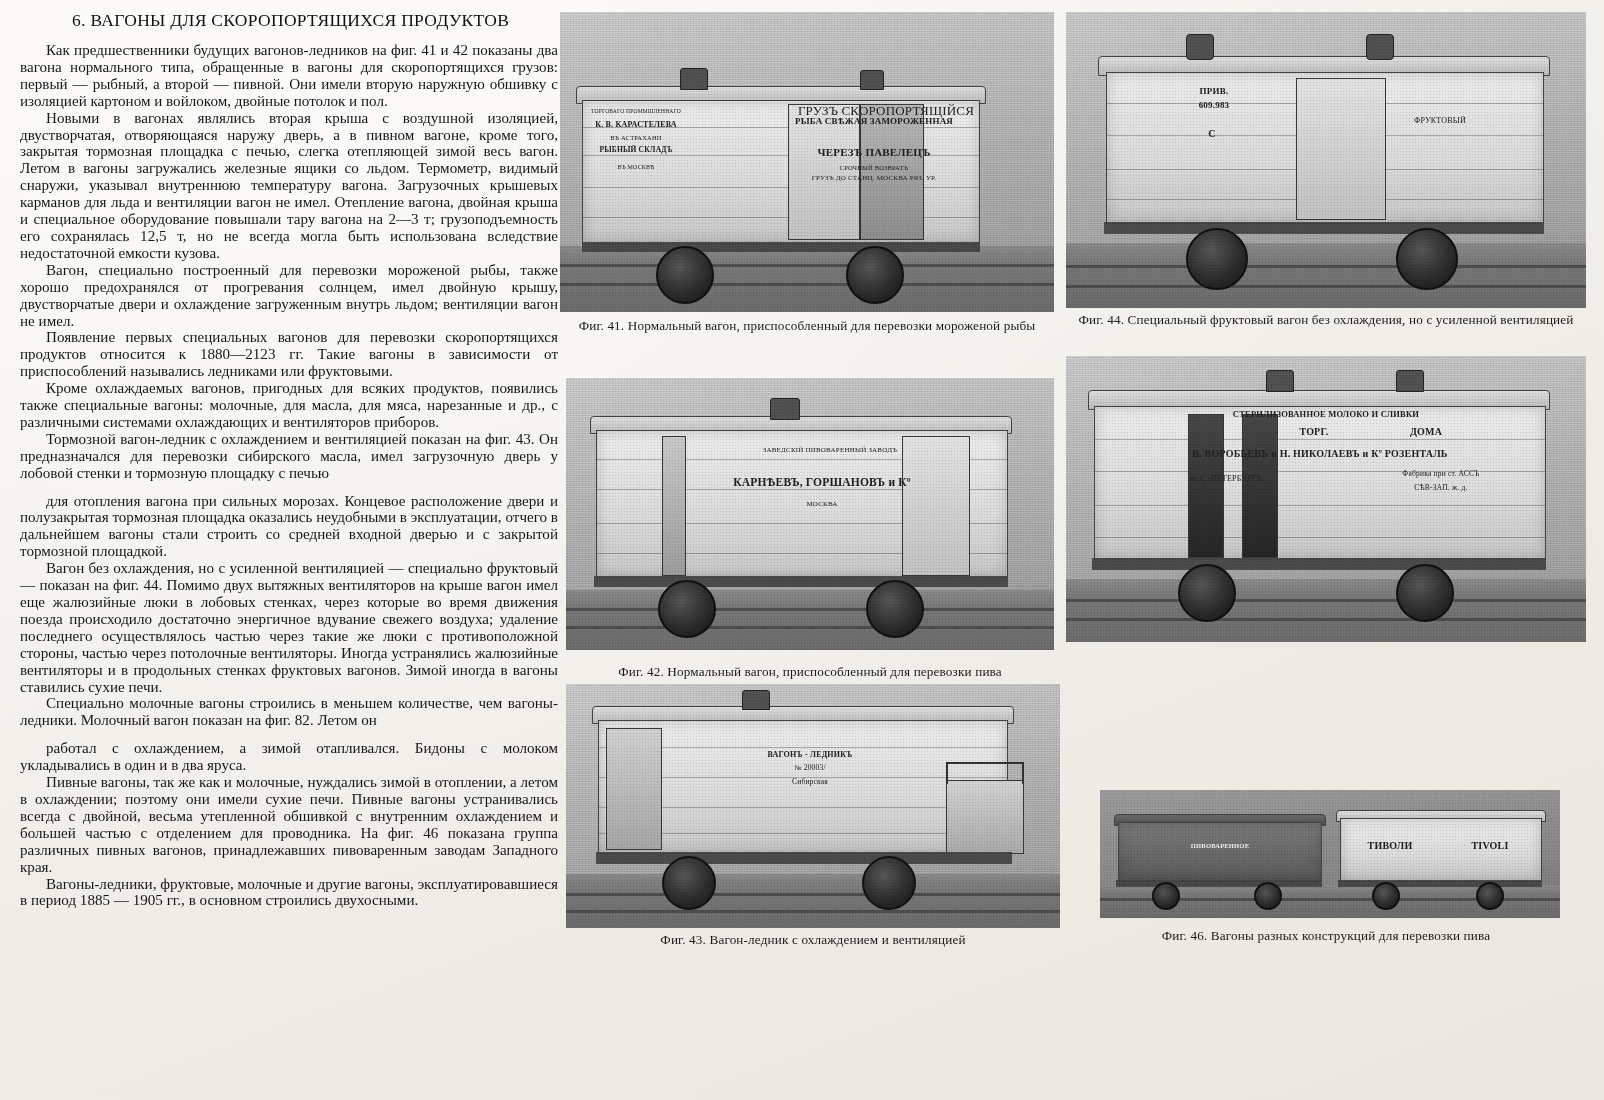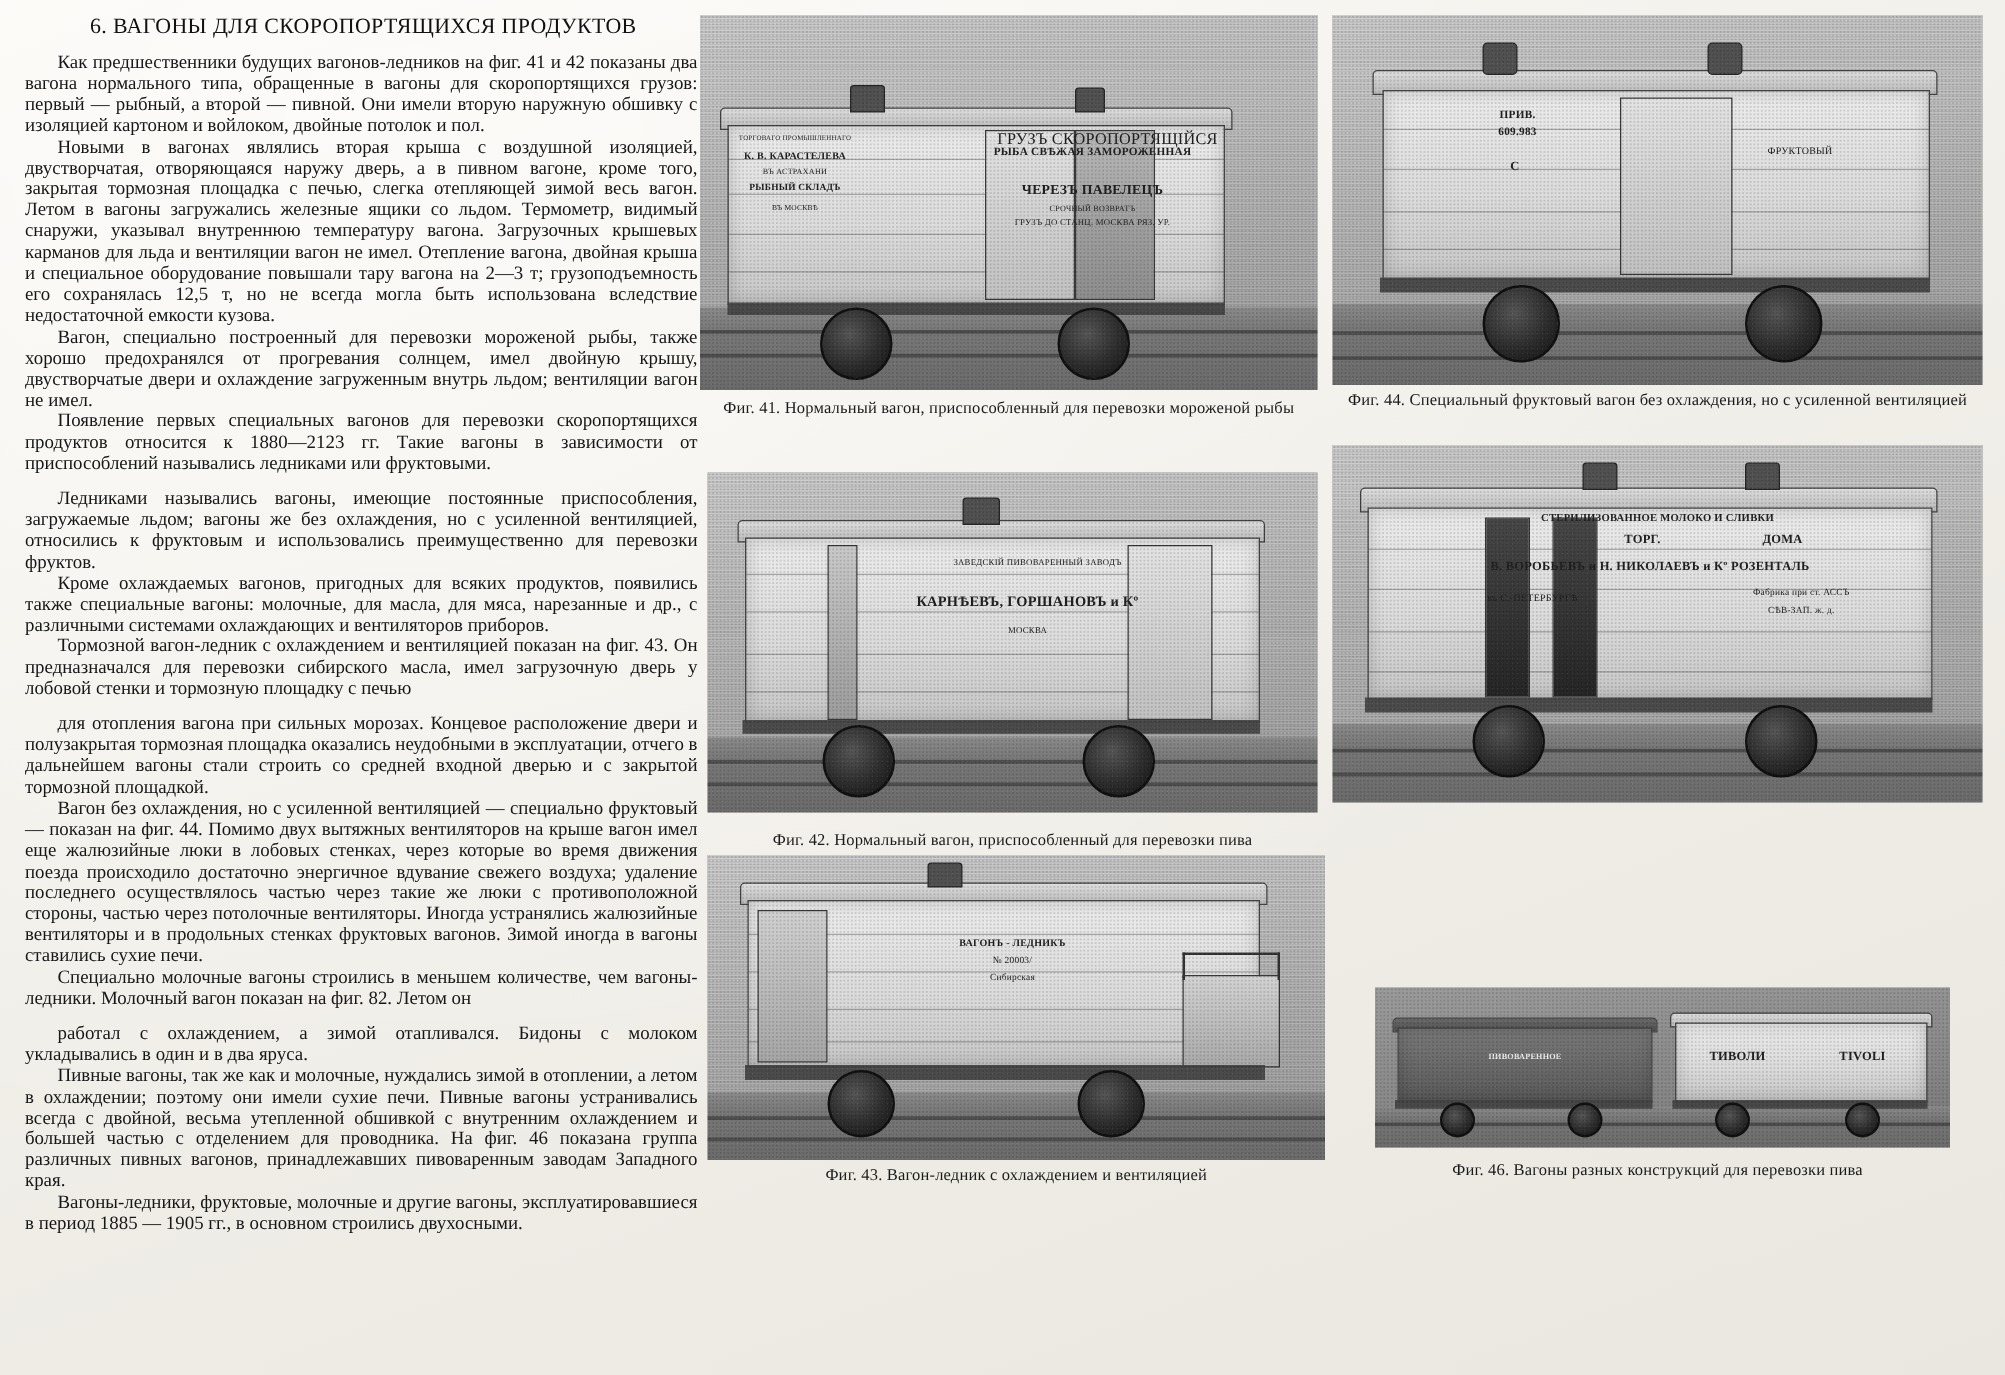--- a/index.html
+++ b/index.html
@@ -179,21 +179,20 @@
 
 <div class="page">
 
   <div class="title">6. ВАГОНЫ ДЛЯ СКОРОПОРТЯЩИХСЯ ПРОДУКТОВ</div>
 
   <div class="textcol">
     <p>Как предшественники будущих вагонов-ледников на фиг. 41 и 42 показаны два вагона нормального типа, обращенные в вагоны для скоропортящихся грузов: первый — рыбный, а второй — пивной. Они имели вторую наружную обшивку с изоляцией картоном и войлоком, двойные потолок и пол.</p>
     <p>Новыми в вагонах являлись вторая крыша с воздушной изоляцией, двустворчатая, отворяющаяся наружу дверь, а в пивном вагоне, кроме того, закрытая тормозная площадка с печью, слегка отепляющей зимой весь вагон. Летом в вагоны загружались железные ящики со льдом. Термометр, видимый снаружи, указывал внутреннюю температуру вагона. Загрузочных крышевых карманов для льда и вентиляции вагон не имел. Отепление вагона, двойная крыша и специальное оборудование повышали тару вагона на 2—3 т; грузоподъемность его сохранялась 12,5 т, но не всегда могла быть использована вследствие недостаточной емкости кузова.</p>
     <p>Вагон, специально построенный для перевозки мороженой рыбы, также хорошо предохранялся от прогревания солнцем, имел двойную крышу, двустворчатые двери и охлаждение загруженным внутрь льдом; вентиляции вагон не имел.</p>
     <p>Появление первых специальных вагонов для перевозки скоропортящихся продуктов относится к 1880—2123 гг. Такие вагоны в зависимости от приспособлений назывались ледниками или фруктовыми.</p>
-    <p class="gap-before">Ледниками назывались вагоны, имеющие постоянные приспособления, загружаемые льдом; вагоны же без охлаждения, но с усиленной вентиляцией, относились к фруктовым и использовались преимущественно для перевозки фруктов.</p>
     <p>Кроме охлаждаемых вагонов, пригодных для всяких продуктов, появились также специальные вагоны: молочные, для масла, для мяса, нарезанные и др., с различными системами охлаждающих и вентиляторов приборов.</p>
     <p>Тормозной вагон-ледник с охлаждением и вентиляцией показан на фиг. 43. Он предназначался для перевозки сибирского масла, имел загрузочную дверь у лобовой стенки и тормозную площадку с печью</p>
     <p class="gap-before">для отопления вагона при сильных морозах. Концевое расположение двери и полузакрытая тормозная площадка оказались неудобными в эксплуатации, отчего в дальнейшем вагоны стали строить со средней входной дверью и с закрытой тормозной площадкой.</p>
     <p>Вагон без охлаждения, но с усиленной вентиляцией — специально фруктовый — показан на фиг. 44. Помимо двух вытяжных вентиляторов на крыше вагон имел еще жалюзийные люки в лобовых стенках, через которые во время движения поезда происходило достаточно энергичное вдувание свежего воздуха; удаление последнего осуществлялось частью через такие же люки с противоположной стороны, частью через потолочные вентиляторы. Иногда устранялись жалюзийные вентиляторы и в продольных стенках фруктовых вагонов. Зимой иногда в вагоны ставились сухие печи.</p>
     <p>Специально молочные вагоны строились в меньшем количестве, чем вагоны-ледники. Молочный вагон показан на фиг. 82. Летом он</p>
     <p class="gap-before">работал с охлаждением, а зимой отапливался. Бидоны с молоком укладывались в один и в два яруса.</p>
     <p>Пивные вагоны, так же как и молочные, нуждались зимой в отоплении, а летом в охлаждении; поэтому они имели сухие печи. Пивные вагоны устранивались всегда с двойной, весьма утепленной обшивкой с внутренним охлаждением и большей частью с отделением для проводника. На фиг. 46 показана группа различных пивных вагонов, принадлежавших пивоваренным заводам Западного края.</p>
     <p>Вагоны-ледники, фруктовые, молочные и другие вагоны, эксплуатировавшиеся в период 1885 — 1905 гг., в основном строились двухосными.</p>
   </div>
 

